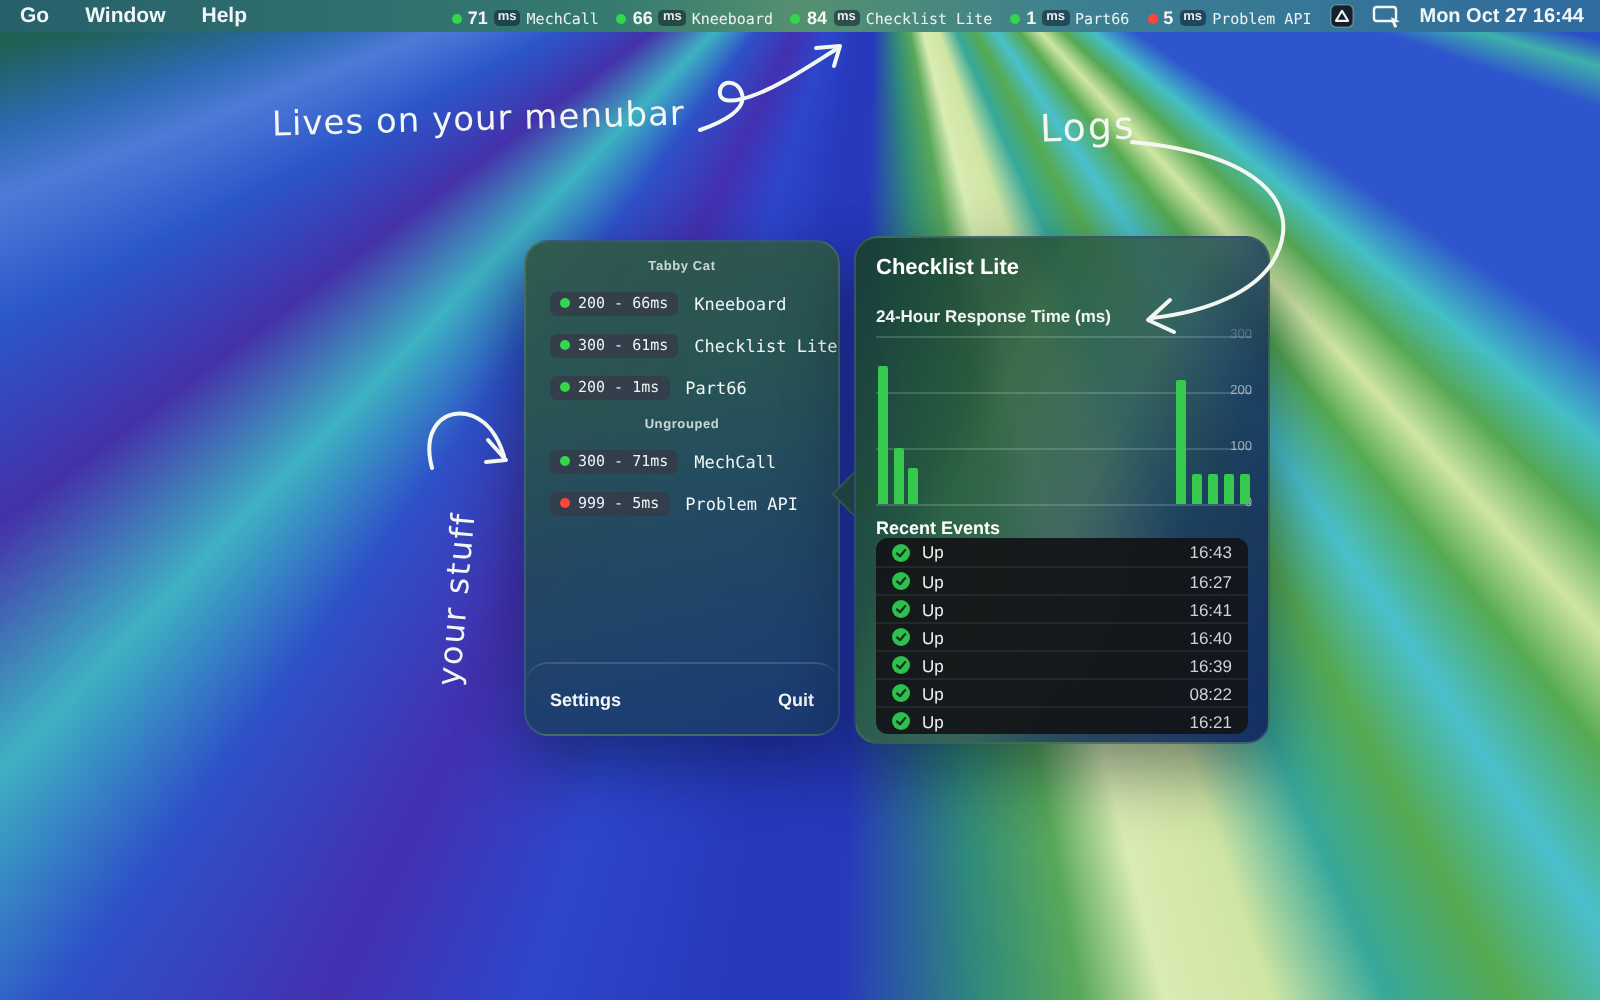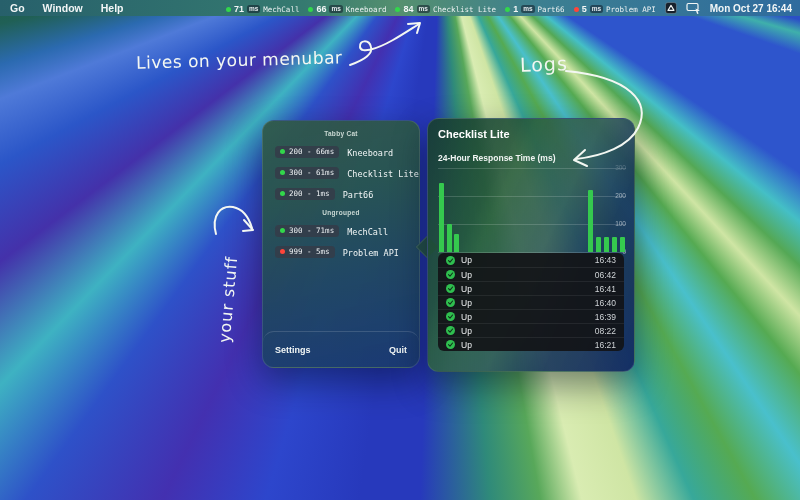--- a/index.html
+++ b/index.html
@@ -239,40 +239,41 @@
         <span class="ytick dim" style="top: 1px;">300</span>
         <div class="bar" style="left: 1px; height: 69px; background: rgb(53, 201, 78);"></div>
         <div class="bar" style="left: 9px; height: 28px; background: rgb(53, 201, 78);"></div>
         <div class="bar" style="left: 16px; height: 18px; background: rgb(53, 201, 78);"></div>
         <div class="bar" style="left: 150px; height: 62px; background: rgb(53, 201, 78);"></div>
         <div class="bar" style="left: 158px; height: 15px; background: rgb(53, 201, 78);"></div>
         <div class="bar" style="left: 166px; height: 15px; background: rgb(53, 201, 78);"></div>
         <div class="bar" style="left: 174px; height: 15px; background: rgb(53, 201, 78);"></div>
         <div class="bar" style="left: 182px; height: 15px; background: rgb(53, 201, 78);"></div>
       </div>
+    <div class="events-title">Recent Events</div>
     <div class="events-list" id="events-list">
         <div class="event-row">
           <span>
             <svg width="9" height="9" viewBox="0 0 9 9" style="display:block">
               <circle cx="4.5" cy="4.5" r="4.5" fill="#2fbf4f"></circle>
               <path d="M2.5 4.7 L4 6.1 L6.6 3" fill="none" stroke="#10321a" stroke-width="1.1" stroke-linecap="round" stroke-linejoin="round"></path>
             </svg>
           </span>
           <span class="event-label">Up</span>
           <span class="event-time">16:43</span>
         </div>
         <div class="event-row">
           <span>
             <svg width="9" height="9" viewBox="0 0 9 9" style="display:block">
               <circle cx="4.5" cy="4.5" r="4.5" fill="#2fbf4f"></circle>
               <path d="M2.5 4.7 L4 6.1 L6.6 3" fill="none" stroke="#10321a" stroke-width="1.1" stroke-linecap="round" stroke-linejoin="round"></path>
             </svg>
           </span>
           <span class="event-label">Up</span>
-          <span class="event-time">06:42</span>
+          <span class="event-time">16:27</span>
         </div>
         <div class="event-row">
           <span>
             <svg width="9" height="9" viewBox="0 0 9 9" style="display:block">
               <circle cx="4.5" cy="4.5" r="4.5" fill="#2fbf4f"></circle>
               <path d="M2.5 4.7 L4 6.1 L6.6 3" fill="none" stroke="#10321a" stroke-width="1.1" stroke-linecap="round" stroke-linejoin="round"></path>
             </svg>
           </span>
           <span class="event-label">Up</span>
           <span class="event-time">16:41</span>

